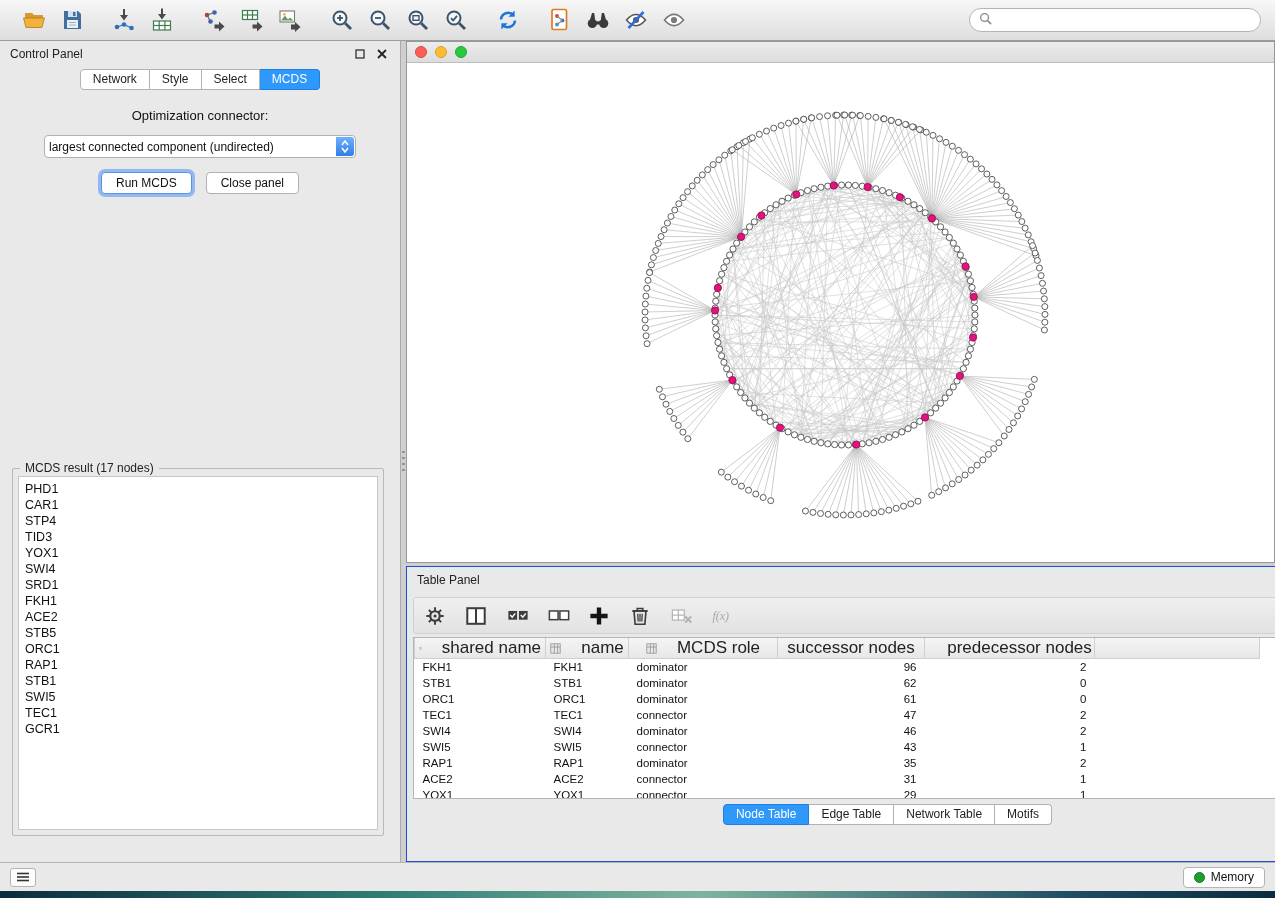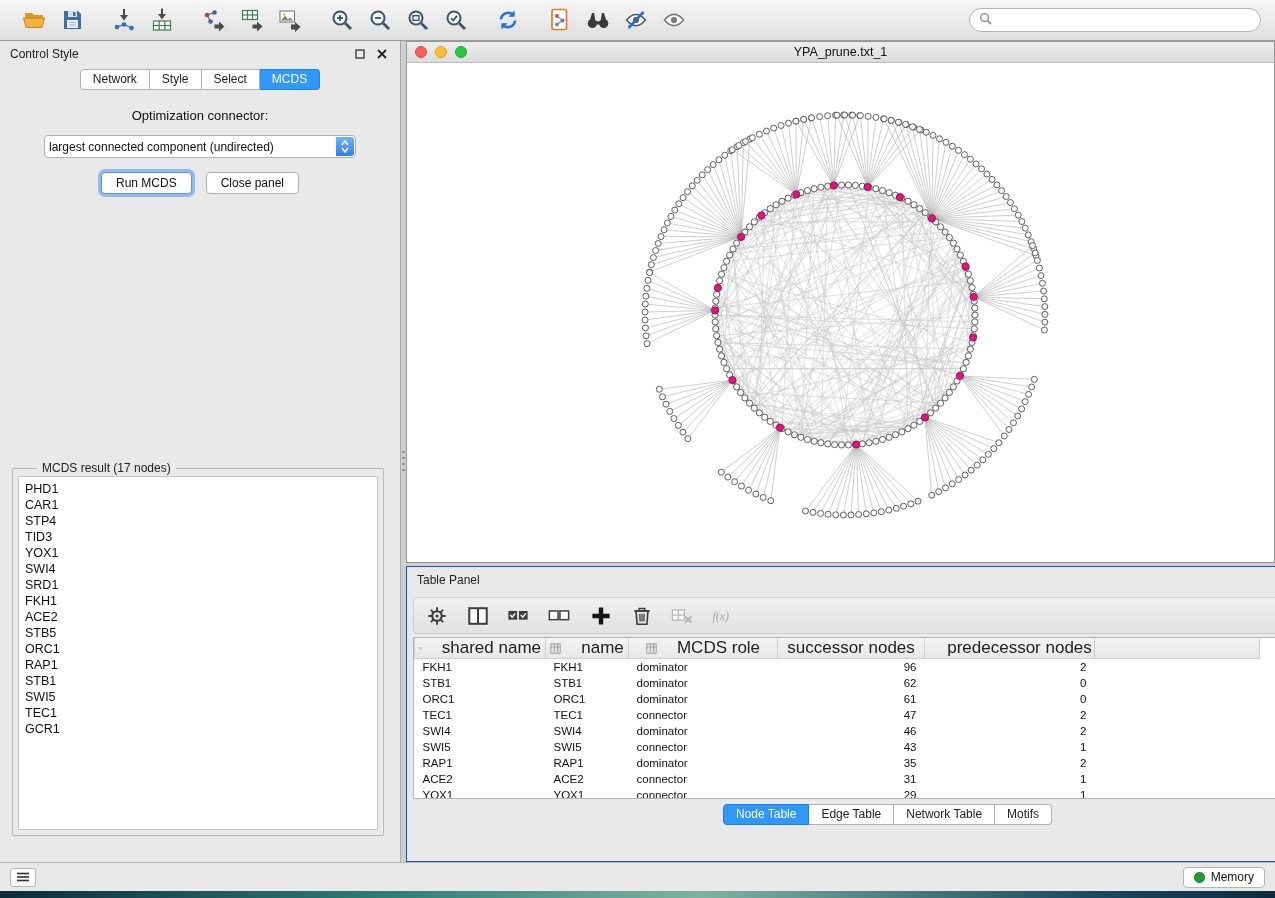--- a/index.html
+++ b/index.html
@@ -36,21 +36,21 @@
   .opt-label{font-size:13px;color:#111;margin-bottom:12px;}
   .dropdown{width:312px;height:23px;margin:0 auto;background:#fff;border:1px solid #b0b0b0;border-radius:4px;
     display:flex;align-items:center;padding-left:4px;font-size:12px;cursor:pointer;position:relative;text-align:left;}
   .dropdown .dd-btn{position:absolute;right:1px;top:1px;bottom:1px;width:18px;border-radius:0 3px 3px 0;
     background:linear-gradient(#6fb1fb,#2f7fe8);display:flex;flex-direction:column;align-items:center;justify-content:center;gap:1px;}
   .btn-row{margin-top:14px;display:flex;justify-content:center;gap:14px;}
   .push-btn{height:22px;padding:0 14px;background:#fff;border:1px solid #b0b0b0;border-radius:4px;
     font-size:12px;font-family:inherit;cursor:pointer;color:#111;}
   .push-btn.focused{box-shadow:0 0 0 3px rgba(77,145,245,.55);border-color:#5a93e8;}
   .result-box{position:absolute;left:12px;top:427px;width:372px;height:368px;border:1px solid #b9b9b9;border-radius:2px;}
-  .result-box .box-title{position:absolute;top:-8px;left:7px;background:#e9e9e9;padding:0 5px;font-size:12px;color:#222;margin-left:17px;}
+  .result-box .box-title{position:absolute;top:-8px;left:7px;background:#e9e9e9;padding:0 5px;font-size:12px;color:#222;}
   .result-list{position:absolute;left:5px;right:5px;top:7px;bottom:5px;background:#fff;border:1px solid #c6c6c6;
     overflow:hidden;text-align:left;padding:4px 0 0 6px;}
   .result-item{font-size:12.5px;line-height:16px;color:#111;}
   
   .v-split{position:absolute;left:401px;top:0;width:5px;height:821px;background:#cfcfcf;}
   .v-split .dots{position:absolute;left:1px;top:408px;width:3px;height:26px;
     background:radial-gradient(circle 1.2px,#8a8a8a 1px,transparent 1.4px) 0 0/3px 6px repeat-y;}
   
   .network-panel{position:absolute;left:406px;top:0;width:869px;height:522px;background:#fff;border:1px solid #979797;}
   .net-titlebar{height:21px;background:linear-gradient(#ededed,#dcdcdc);border-bottom:1px solid #bdbdbd;
@@ -58,21 +58,21 @@
   .traffic{display:flex;gap:8px;}
   .light{width:12px;height:12px;border-radius:50%;cursor:pointer;}
   .net-title{position:absolute;left:0;right:0;text-align:center;font-size:12.5px;color:#111;pointer-events:none;}
   .net-canvas{position:absolute;left:0;top:21px;width:867px;height:499px;background:#fff;}
   
   .h-split{position:absolute;left:406px;top:522px;width:869px;height:3px;background:#cfcfcf;}
   
   .table-panel{position:absolute;left:406px;top:525px;width:963px;height:296px;background:#e9e9e9;border:1px solid #1d4ed8;}
   .tp-toolbar{height:37px;margin:4px 6px 0 6px;display:flex;align-items:center;gap:17px;padding:0 10px;
     background:linear-gradient(#efefef,#e2e2e2);border:1px solid #d0d0d0;border-radius:3px;}
-  .tp-icon{width:24px;height:24px;display:flex;align-items:center;justify-content:flex-end;cursor:pointer;}
+  .tp-icon{width:24px;height:24px;display:flex;align-items:center;justify-content:flex-start;cursor:pointer;}
   .table-wrap{position:absolute;left:6px;right:6px;top:70px;bottom:62px;background:#fff;border:1px solid #b5b5b5;overflow:hidden;}
   table.data{border-collapse:collapse;table-layout:fixed;width:846px;font-size:11.5px;}
   table.data th{height:19px;font-weight:normal;background:linear-gradient(#f4f4f4,#e7e7e7);
     border:1px solid #cfcfcf;border-top:none;padding:0 4px;white-space:nowrap;overflow:hidden;position:relative;cursor:pointer;}
   table.data td{height:16px;padding:0 8px;border:none;white-space:nowrap;overflow:hidden;}
   td.num{text-align:right;}
   .th-inner{display:flex;align-items:center;justify-content:center;gap:20px;font-size:17px;color:#222;}
   .scrollbar{position:absolute;right:1px;top:20px;bottom:1px;width:9px;background:#f4f4f4;border-left:1px solid #e0e0e0;}
   .scroll-thumb{position:absolute;left:1px;right:1px;top:4px;height:96px;border-radius:4px;background:#c2c2c2;cursor:grab;}
   .tp-tabs{position:absolute;left:0;right:0;bottom:36px;display:flex;justify-content:center;}
@@ -247,21 +247,21 @@
         </svg>
     </span>
     <input placeholder="" style="">
   </div>
 </div>
 
 <div class="workspace">
 
   <div class="control-panel">
     <div class="panel-header">
-      <span>Control Style</span>
+      <span>Control Panel</span>
       <span class="spacer"></span>
       <span class="win-btn">
         <svg width="10" height="10" viewBox="0 0 10 10">
             <rect x="1" y="1" width="8" height="8" fill="none" stroke="#333" stroke-width="1.3"></rect>
           </svg>
       </span>
       <span class="win-btn">
         <svg width="10" height="10" viewBox="0 0 10 10">
             <path d="M1 1l8 8M9 1l-8 8" stroke="#222" stroke-width="1.8"></path>
           </svg>
@@ -313,21 +313,20 @@
         </div>
     </div>
   </div>
 
   <div class="v-split">
       <div class="dots"></div>
     </div>
 
   <div class="network-panel">
     <div class="net-titlebar">
-      <span class="net-title">YPA_prune.txt_1</span>
       <span class="traffic">
         <span class="light" style="background:#ff5e57;border:1px solid #d94842;"></span>
         <span class="light" style="background:#ffbd2e;border:1px solid #dba125;"></span>
         <span class="light" style="background:#27c93f;border:1px solid #1fa833;"></span>
       </span>
     </div>
     <svg class="net-canvas" id="net-svg" viewBox="0 0 867 499">
         <g stroke="#9b9b9b" stroke-width="0.55" opacity="0.55">
           <line x1="556.3825204711387" y1="305.71758414988915" x2="319.6174795288613" y2="305.7175841498892"></line>
           <line x1="310.9375593236773" y1="224.52025892814885" x2="494.8499516596512" y2="135.08942307774151"></line>

